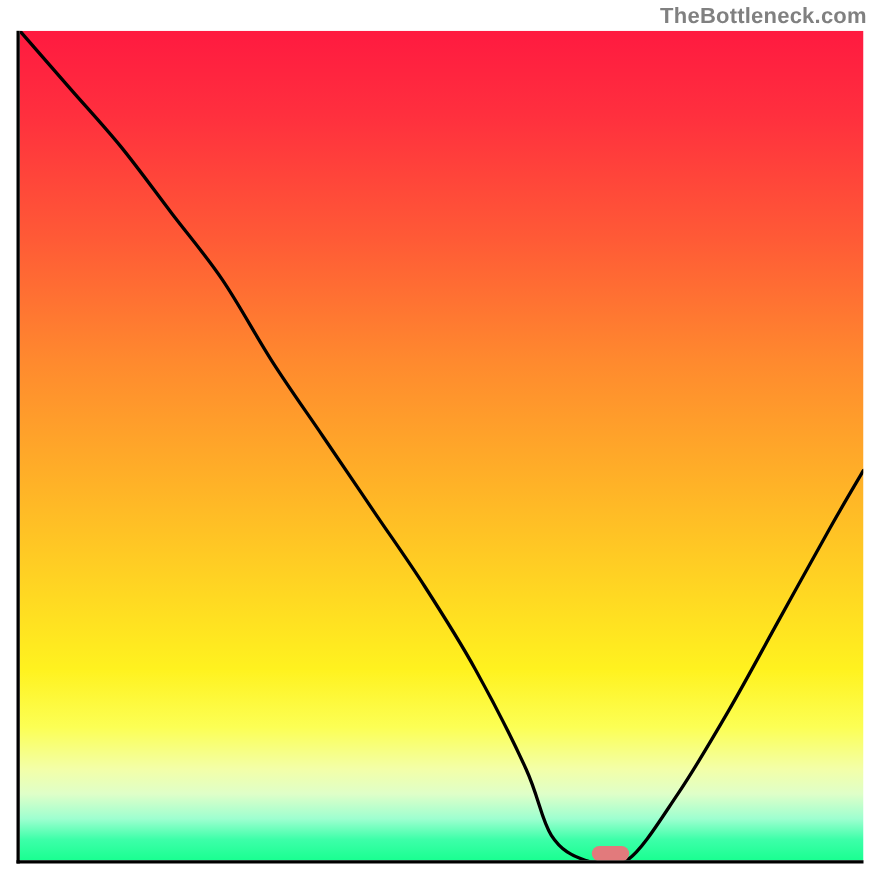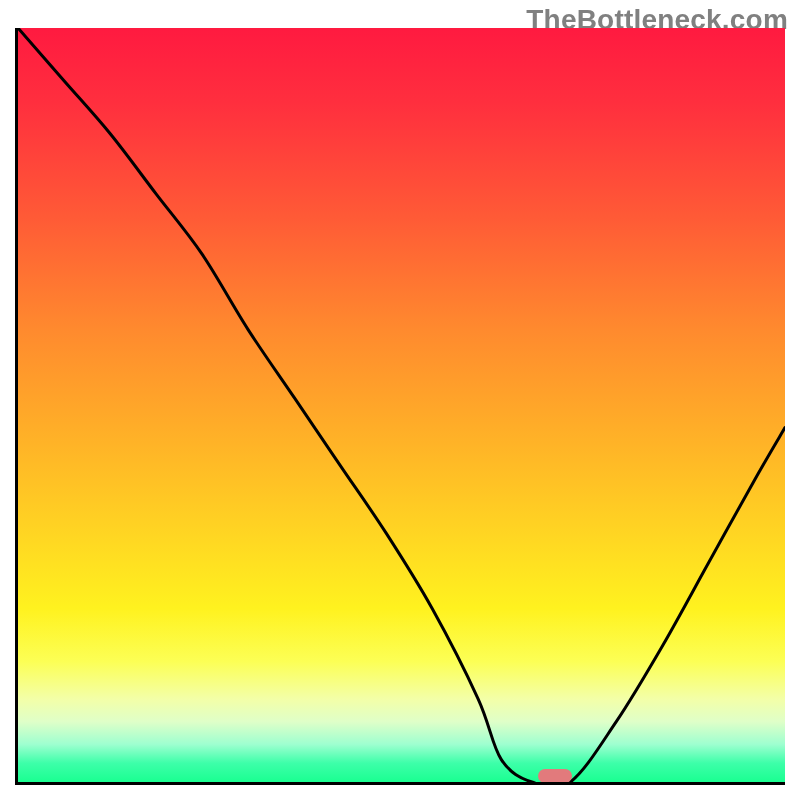--- a/index.html
+++ b/index.html
@@ -13,21 +13,21 @@
   }
   .frame {
     position: relative;
     width: 800px;
     height: 800px;
   }
   .watermark {
     position: absolute;
     top: 4px;
     right: 12px;
-    font-size: 28px;
+    font-size: 20px;
     font-weight: bold;
     color: #808080;
     letter-spacing: 0.2px;
   }
   .plot-area {
     position: absolute;
     left: 15px;
     top: 28px;
     width: 770px;
     height: 757px;

